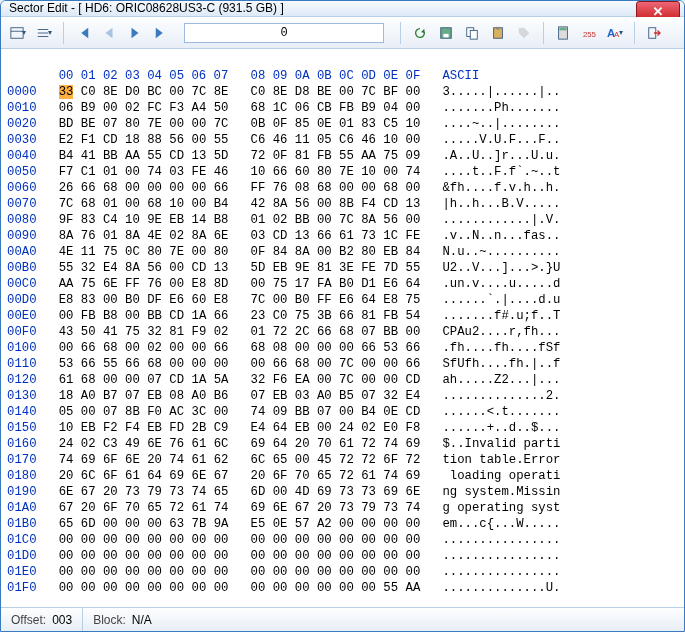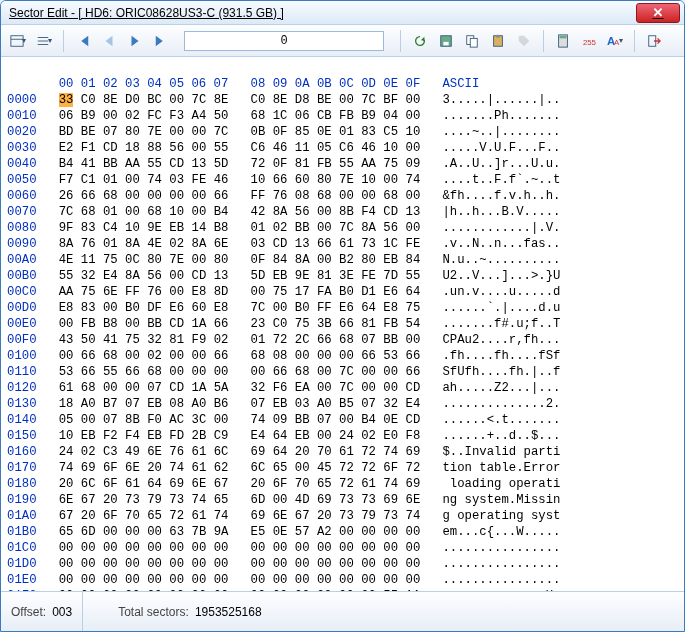--- a/index.html
+++ b/index.html
@@ -1,32 +1,32 @@
 <!DOCTYPE html>
 <html><head>
 <meta charset="utf-8">
 <style>
   * { box-sizing: border-box; }
   html, body { margin: 0; padding: 0; font-family: Tahoma, Segoe UI, sans-serif; font-size: 12px; background: #e8f0f8; }
   .window { width: 685px; height: 632px; background: #fff; border: 1px solid #3a7abf; border-radius: 6px 6px 0 0; overflow: hidden; display: flex; flex-direction: column; }
-  .titlebar { height: 24px; background: linear-gradient(#f7fbff,#dce9f7); display: flex; align-items: center; padding: 0 4px; border-bottom: 1px solid #b8cfe5; text-decoration: underline; }
+  .titlebar { height: 16px; background: linear-gradient(#f7fbff,#dce9f7); display: flex; padding: 0 4px; border-bottom: 1px solid #b8cfe5; }
   .titlebar .title { flex: 1; font-size: 12px; color: #000; padding-left: 4px; white-space: nowrap; overflow: hidden; }
   .closebtn { width: 44px; height: 20px; background: linear-gradient(#e67,#c22); border: 1px solid #8a1a1a; border-radius: 3px; color:#fff; display:flex; align-items:center; justify-content:center; font-weight:bold; font-size:13px; }
   .toolbar { height: 32px; background: linear-gradient(#fdfeff,#e8eef7); border-bottom: 1px solid #b8cfe5; display:flex; align-items:center; padding: 0 6px; gap:4px; }
   .tbtn { width:22px; height:22px; border:1px solid transparent; border-radius:3px; display:flex; align-items:center; justify-content:center; color:#357; }
   .tbtn svg { width:14px; height:14px; }
   .sep { width:1px; height:22px; background:#b8cfe5; margin:0 4px; }
   .offset-input { flex:1; max-width:200px; height:20px; border:1px solid #9cbadd; background:#fff; text-align:center; font-family:Consolas,Courier New,monospace; font-size:12px; margin:0 8px; }
   .hexbody { flex:1; overflow:auto; background:#fff; font-family:Consolas,Courier New,monospace; font-size:12.3px; line-height:16px; color:#000; padding:3px 6px; white-space:pre; }
   .hexhdr { color:#0030c0; }
   .addr { color:#0030c0; }
   .sel { background:#ffb040; }
   .ascii { color:#000; }
   .asciihdr { color:#0030c0; }
-  .statusbar { height:40px; border-top:1px solid #b8cfe5; background:linear-gradient(#fdfeff,#e8eef7); display:flex; align-items:center; font-size:12px; color:#000;gap:25px; }
+  .statusbar { height:24px; border-top:1px solid #b8cfe5; background:linear-gradient(#fdfeff,#e8eef7); display:flex; align-items:center; font-size:12px; color:#000; }
   .stat { padding:0 10px; border-right:1px solid #b8cfe5; height:100%; display:flex; align-items:center; gap:6px; }
   .stat:last-child { border-right:none; flex:1; }
   .lbl { color:#444; }
   .dd { font-size:8px; color:#357; margin-left:-2px; }
 </style>
 </head>
 <body>
 
 <div class="window">
 
@@ -168,18 +168,18 @@
 <span class="addr">01E0</span>   00 00 00 00 00 00 00 00   00 00 00 00 00 00 00 00   <span class="ascii">................</span>
 <span class="addr">01F0</span>   00 00 00 00 00 00 00 00   00 00 00 00 00 00 55 AA   <span class="ascii">..............U.</span>
 </span></div>
 
   <div class="statusbar">
     <div class="stat">
       <span class="lbl">Offset:</span>
       <span>003</span>
     </div>
     <div class="stat">
-      <span class="lbl">Total sectors:</span>
-      <span>1953525168</span>
+      <span class="lbl">Block:</span>
+      <span>N/A</span>
     </div>
   </div>
 
 </div>
 
 </body></html>

